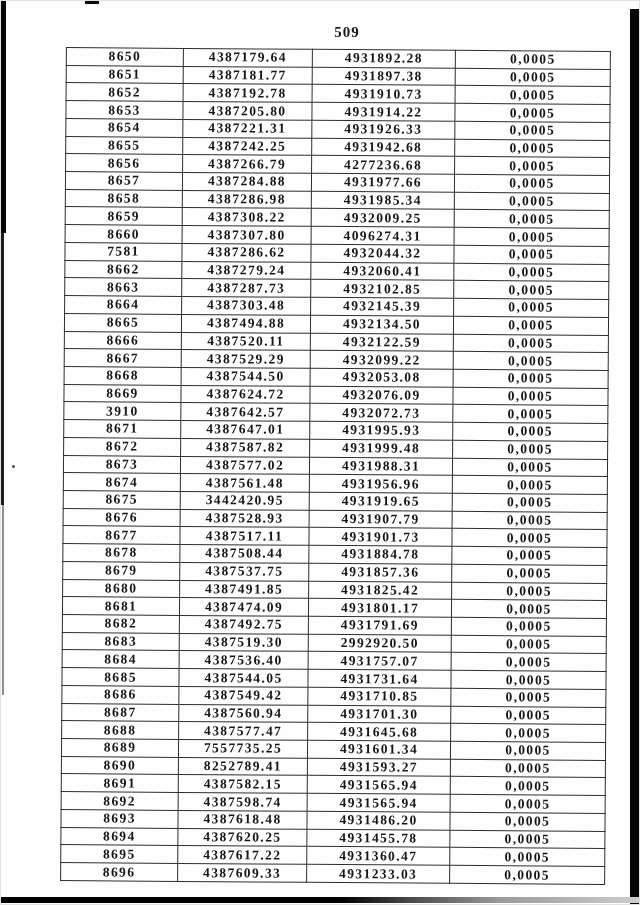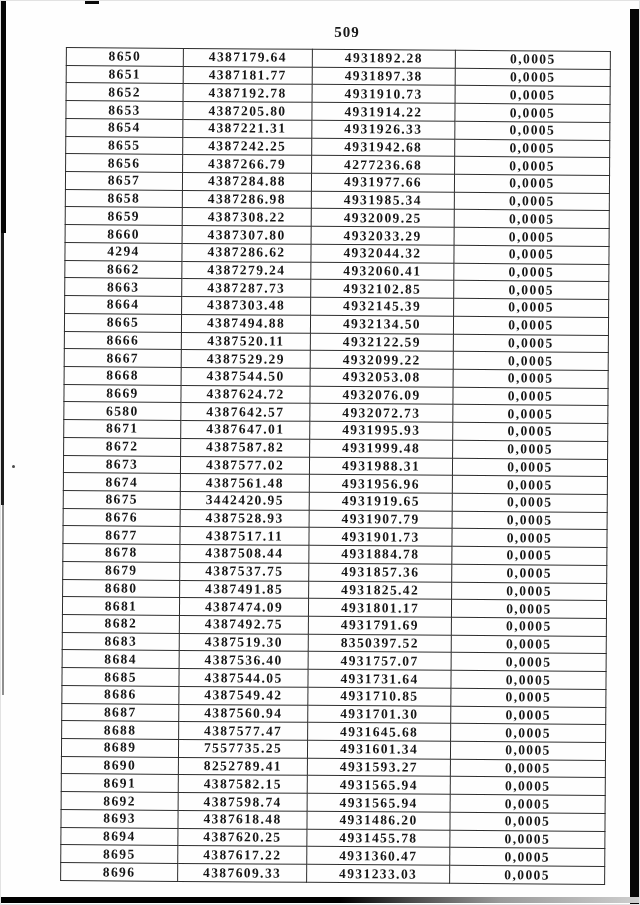--- a/index.html
+++ b/index.html
@@ -147,25 +147,25 @@
         </tr>
         <tr>
           <td>8659</td>
           <td>4387308.22</td>
           <td>4932009.25</td>
           <td>0,0005</td>
         </tr>
         <tr>
           <td>8660</td>
           <td>4387307.80</td>
-          <td>4932033.29</td>
-          <td>0,0005</td>
-        </tr>
-        <tr>
-          <td>4294</td>
+          <td>4096274.31</td>
+          <td>0,0005</td>
+        </tr>
+        <tr>
+          <td>7581</td>
           <td>4387286.62</td>
           <td>4932044.32</td>
           <td>0,0005</td>
         </tr>
         <tr>
           <td>8662</td>
           <td>4387279.24</td>
           <td>4932060.41</td>
           <td>0,0005</td>
         </tr>
@@ -205,21 +205,21 @@
           <td>4932053.08</td>
           <td>0,0005</td>
         </tr>
         <tr>
           <td>8669</td>
           <td>4387624.72</td>
           <td>4932076.09</td>
           <td>0,0005</td>
         </tr>
         <tr>
-          <td>6580</td>
+          <td>3910</td>
           <td>4387642.57</td>
           <td>4932072.73</td>
           <td>0,0005</td>
         </tr>
         <tr>
           <td>8671</td>
           <td>4387647.01</td>
           <td>4931995.93</td>
           <td>0,0005</td>
         </tr>
@@ -285,21 +285,21 @@
         </tr>
         <tr>
           <td>8682</td>
           <td>4387492.75</td>
           <td>4931791.69</td>
           <td>0,0005</td>
         </tr>
         <tr>
           <td>8683</td>
           <td>4387519.30</td>
-          <td>8350397.52</td>
+          <td>2992920.50</td>
           <td>0,0005</td>
         </tr>
         <tr>
           <td>8684</td>
           <td>4387536.40</td>
           <td>4931757.07</td>
           <td>0,0005</td>
         </tr>
         <tr>
           <td>8685</td>

